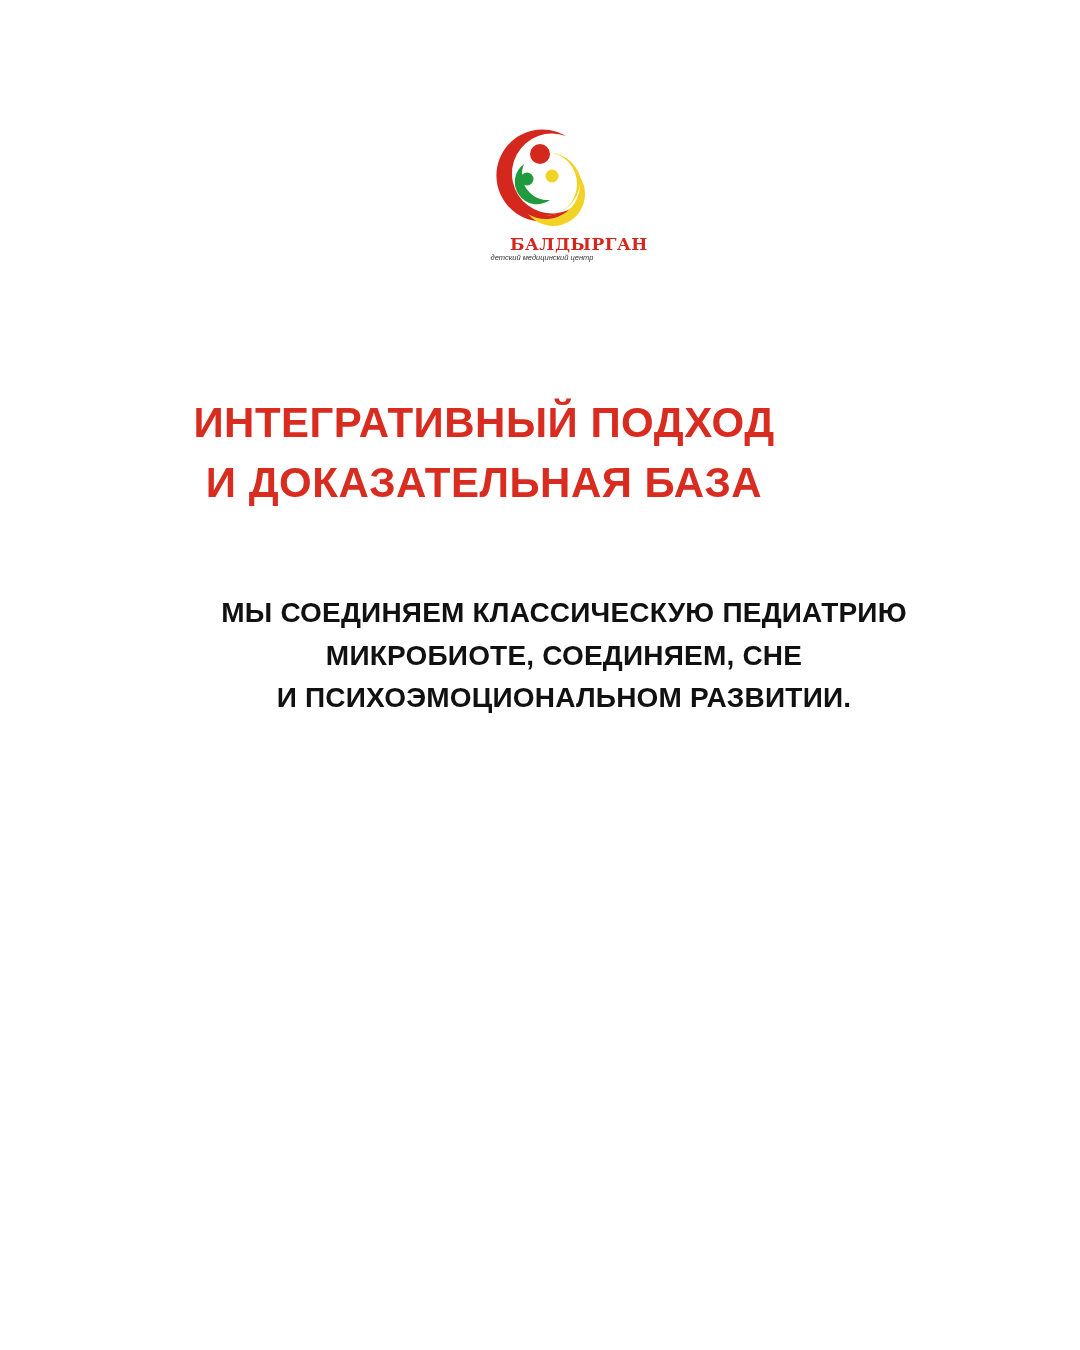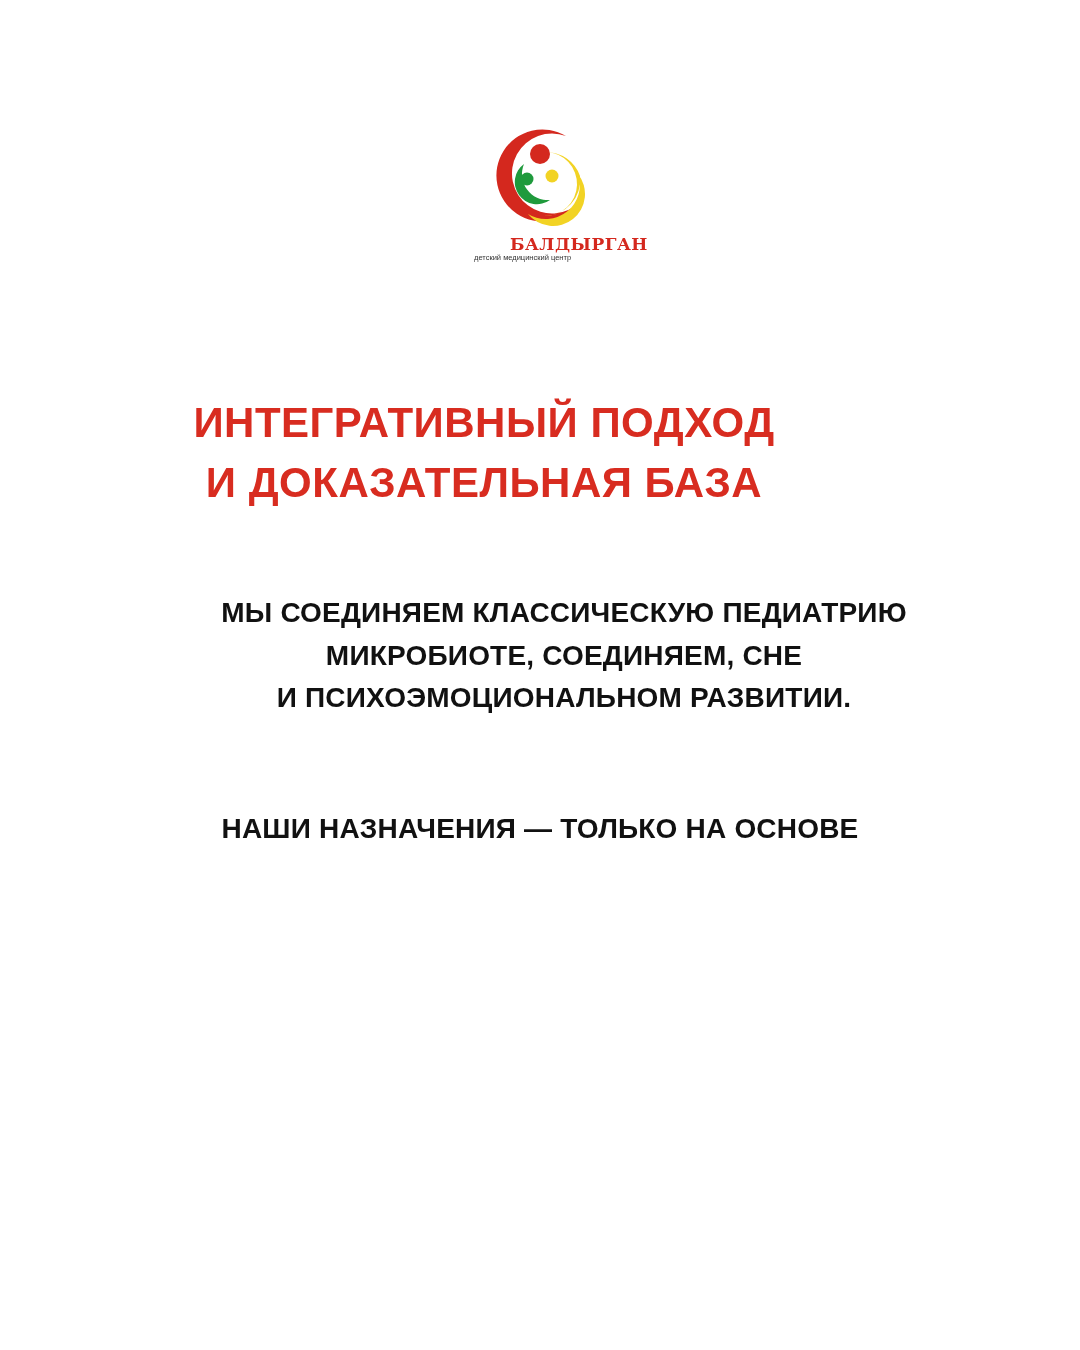--- a/index.html
+++ b/index.html
@@ -36,25 +36,26 @@
       font-size: 17px;
       color: #d4281e;
       letter-spacing: 0.5px;
       margin-left: 32px;
     }
     .brand-sub {
       position: absolute;
       left: 474px;
       top: 253px;
       width: 136px;
-      text-align: left;
+      text-align: center;
       font-family: "Liberation Sans", sans-serif;
       font-size: 7.5px;
       color: #333333;
       white-space: nowrap;
+      font-style: italic;
     }
     .title {
       position: absolute;
       left: 0;
       top: 393px;
       width: 968px;
       text-align: center;
       color: #d82c20;
       font-family: "Liberation Sans", sans-serif;
       font-weight: bold;
@@ -107,14 +108,13 @@
   <div>И ДОКАЗАТЕЛЬНАЯ БАЗА</div>
 </div>
 
 <div class="body-block block1">
   <div>МЫ СОЕДИНЯЕМ КЛАССИЧЕСКУЮ ПЕДИАТРИЮ</div>
   <div>МИКРОБИОТЕ, СОЕДИНЯЕМ, СНЕ</div>
   <div>И ПСИХОЭМОЦИОНАЛЬНОМ РАЗВИТИИ.</div>
 </div>
 
 <div class="body-block block2">
-  <div>НАШИ НАЗНАЧЕНИЯ — ТОЛЬКО НА ОСНОВЕ</div>
 </div>
 
 </body></html>

